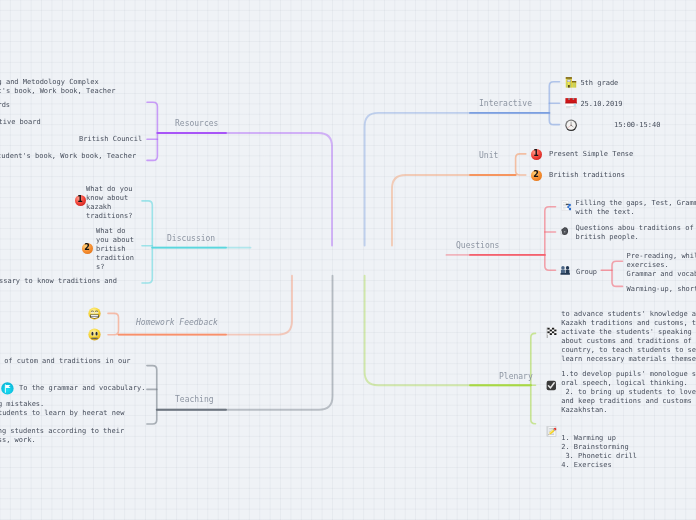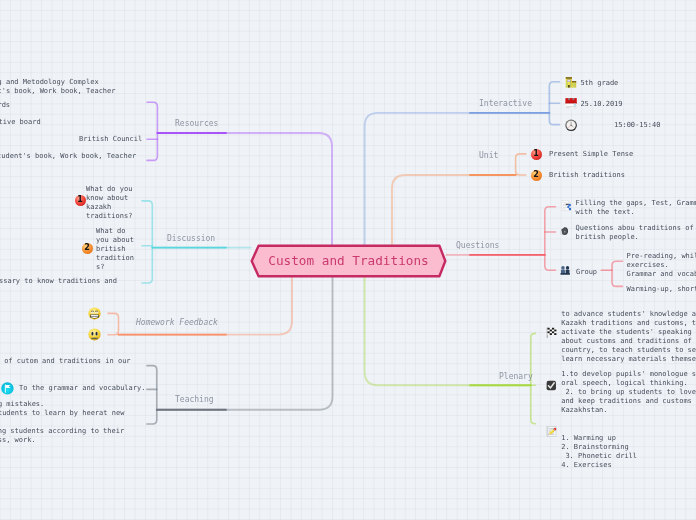--- a/index.html
+++ b/index.html
@@ -61,26 +61,20 @@
       <path d="M559.5 81.8 H553.5 Q549.3 81.8 549.3 86 V120.39999999999999 Q549.3 124.6 553.5 124.6 H559.5" fill="none" stroke="#7b9fe0" stroke-width="1.6" stroke-linecap="round" stroke-linejoin="round" opacity="0.55"></path>
       <path d="M559.5 103.2 H553.5 Q549.3 103.2 549.3 103.2" fill="none" stroke="#7b9fe0" stroke-width="1.6" stroke-linecap="round" stroke-linejoin="round" opacity="0.55"></path>
       <path d="M525.8 153.9 H519.8000000000001 Q515.6 153.9 515.6 158.1 V170.8 Q515.6 175 519.8000000000001 175 H525.8" fill="none" stroke="#f6955f" stroke-width="1.6" stroke-linecap="round" stroke-linejoin="round" opacity="0.55"></path>
       <path d="M555.5 206.7 H549 Q544.8 206.7 544.8 210.89999999999998 V266 Q544.8 270.2 549 270.2 H555.5" fill="none" stroke="#f4616e" stroke-width="1.6" stroke-linecap="round" stroke-linejoin="round" opacity="0.55"></path>
       <path d="M555.5 232 H549 Q544.8 232 544.8 232" fill="none" stroke="#f4616e" stroke-width="1.6" stroke-linecap="round" stroke-linejoin="round" opacity="0.55"></path>
       <path d="M535.5 333.4 H535 Q530.8 333.4 530.8 337.59999999999997 V419.5 Q530.8 423.7 535 423.7 H535.5" fill="none" stroke="#a8d845" stroke-width="1.6" stroke-linecap="round" stroke-linejoin="round" opacity="0.55"></path>
       <path d="M535.5 385.2 H535 Q530.8 385.2 530.8 385.2" fill="none" stroke="#a8d845" stroke-width="1.6" stroke-linecap="round" stroke-linejoin="round" opacity="0.55"></path>
       <path d="M622.5 261.3 H616.2 Q612 261.3 612 265.5 V282.2 Q612 286.4 616.2 286.4 H622.5" fill="none" stroke="#f4616e" stroke-width="1.6" stroke-linecap="round" stroke-linejoin="round" opacity="0.55"></path>
       <path d="M601.2 270.3 H612.0" fill="none" stroke="#f4616e" stroke-width="1.5" stroke-linecap="round" stroke-linejoin="round" opacity="0.62"></path>
     </svg>
-  <div id="central">
-    <svg class="hexbg" viewBox="0 0 197 34">
-      <polygon id="hexpoly" points="8.6,1.7 189.4,1.7 195.3,17 189.4,32.3 8.6,32.3 1.7,17" stroke-width="2.4" stroke-linejoin="round" fill="#fbbcd0" stroke="#c62a62"></polygon>
-    </svg>
-    <div class="ctext">Custom and Traditions</div>
-  </div>
   <div id="content">
       <div class="lbl" style="left: 175px; top: 119px;">Resources</div>
       <div class="lbl" style="left: 167px; top: 234px;">Discussion</div>
       <div class="lbl" style="left: 136px; top: 318px; font-style: italic;">Homework Feedback</div>
       <div class="lbl" style="left: 175px; top: 395px;">Teaching</div>
       <div class="lbl" style="left: 479px; top: 99px;">Interactive</div>
       <div class="lbl" style="left: 479px; top: 151px;">Unit</div>
       <div class="lbl" style="left: 456px; top: 241px;">Questions</div>
       <div class="lbl" style="left: 479px; top: 372px; padding-left: 20px;">Plenary</div>
       <div class="txt" style="left: -32px; top: 78px;">Teaching and Metodology Complex

